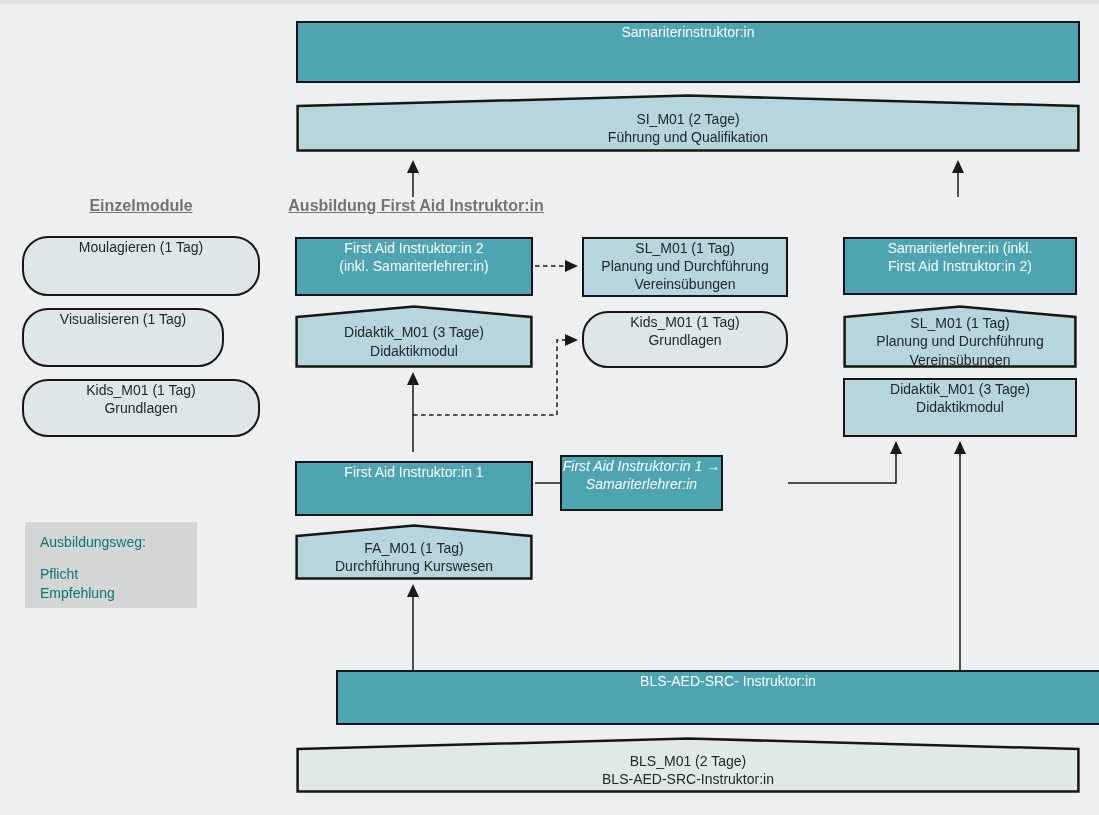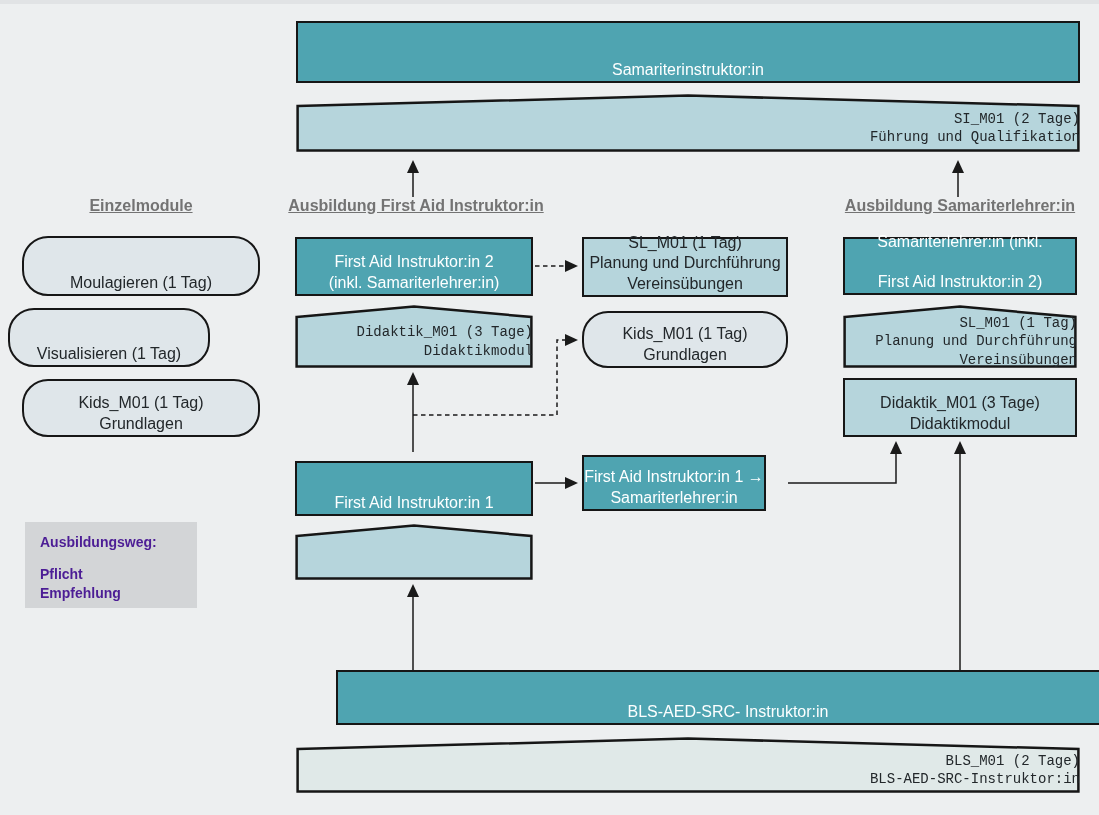--- a/index.html
+++ b/index.html
@@ -3,47 +3,47 @@
 <meta charset="utf-8">
 <style>
   html,body { margin:0; padding:0; background:#edeff0; }
   .canvas {
     position:relative; width:1099px; height:815px; background:var(--background,#edeff0);
     font-family:"Liberation Sans", sans-serif; overflow:hidden;
   }
   .topstrip { position:absolute; left:0; top:0; width:1099px; height:4px; background:#e1e3e5; z-index:0; }
   .box {
     position:absolute; box-sizing:border-box; border:2.5px solid var(--border,#161616);
-    display:flex; flex-direction:column; justify-content:flex-end; align-items:center;
-    text-align:center; font-size:16px; line-height:1.3; color:#22272a; z-index:2;
+    display:flex; flex-direction:column; justify-content:flex-start; align-items:center;
+    text-align:center; font-size:14px; line-height:1.3; color:#22272a; z-index:2;
   }
   .box span { display:block; }
   .teal { background:var(--teal,#4fa4b1); color:#fdffff; }
   .lt   { background:var(--light-teal,#b6d5dc); }
   .pale { background:var(--pale,#dfe6ea);border-radius:26px; }
   .pentagon { position:absolute; z-index:2; }
   .pentagon svg { position:absolute; left:0; top:0; width:100%; height:100%; display:block; }
   .pentagon polygon { fill:var(--light-teal,#b6d5dc); stroke:var(--border,#161616); stroke-width:2.5; }
   .pentagon.pale-p polygon { fill:var(--pale-module,#e0e9e8); }
   .pentagon .ptext {
     position:absolute; left:0; right:0; top:10px; bottom:0;
-    display:flex; flex-direction:column; justify-content:center; align-items:flex-end;
-    text-align:center; font-size:14px; line-height:1.3; color:#22272a;font-family:Liberation Mono, monospace;
+    display:flex; flex-direction:column; justify-content:center; align-items:center;
+    text-align:center; font-size:14px; line-height:1.3; color:#22272a;
   }
   .hdr {
     position:absolute; z-index:2; font-weight:bold; text-decoration:underline;
     font-size:16px; color:#737373; text-align:center; white-space:nowrap;
   }
   #wires { position:absolute; left:0; top:0; z-index:1; }
   #wires path, #wires line { stroke:var(--arrow,#1a1a1a); stroke-width:1.5; fill:none; }
   #wires .dash { stroke-dasharray:4.5,3.5; }
   #wires marker polygon { fill:var(--arrow,#1a1a1a); }
   .legend {
     position:absolute; left:25px; top:522px; width:172px; height:86px;
-    background:var(--legend-bg,#d3d5d7); z-index:2; font-size:14px; color:#4c1d95;font-weight:bold;
+    background:var(--legend-bg,#d3d5d7); z-index:2; font-size:14px; color:#0f766e;
   }
   .legend .ltitle { position:absolute; left:15px; top:12px; }
   .legend .lrow1  { position:absolute; left:15px; top:44px; }
   .legend .lrow2  { position:absolute; left:15px; top:63px; }
 </style>
 </head>
 <body>
 
 <div class="canvas">
   <div class="topstrip"></div>
@@ -85,26 +85,25 @@
         <polygon points="1.6,12 392,1.6 782.4,12 782.4,56.4 1.6,56.4"></polygon>
       </svg>
     <div class="ptext">
       <span>SI_M01 (2 Tage)</span>
       <span>Führung und Qualifikation</span>
     </div>
   </div>
 
   <div class="hdr" style="left:22px;top:197px;width:238px;">Einzelmodule</div>
   <div class="hdr" style="left:285px;top:197px;width:262px;text-align:center;">Ausbildung First Aid Instruktor:in</div>
-  <div class="hdr" style="left:840px;top:197px;width:240px;">Ausbildung Samariterlehrer:in</div>
 
   <div class="box pale" style="left:22px;top:236px;width:238px;height:60px;">
     <span>Moulagieren (1 Tag)</span>
   </div>
-  <div class="box pale" style="left:8px;top:308px;width:202px;height:59px;">
+  <div class="box pale" style="left:22px;top:308px;width:202px;height:59px;">
     <span>Visualisieren (1 Tag)</span>
   </div>
   <div class="box pale" style="left:22px;top:379px;width:238px;height:58px;">
     <span>Kids_M01 (1 Tag)</span>
     <span>Grundlagen</span>
   </div>
 
   <div class="box teal" style="left:295px;top:237px;width:238px;height:59px;">
     <span>First Aid Instruktor:in 2</span>
     <span>(inkl. Samariterlehrer:in)</span>
@@ -123,31 +122,35 @@
     <span>Planung und Durchführung</span>
     <span>Vereinsübungen</span>
   </div>
   <div class="box pale" style="left:582px;top:311px;width:206px;height:57px;">
     <span>Kids_M01 (1 Tag)</span>
     <span>Grundlagen</span>
   </div>
   <div class="box teal" style="left:295px;top:461px;width:238px;height:55px;">
     <span>First Aid Instruktor:in 1</span>
   </div>
-  <div class="box teal" style="left:582px;top:455px;width:184px;height:56px;">
+  <div class="box teal" style="left:560px;top:455px;width:163px;height:56px;font-style:italic;">
     <span>First Aid Instruktor:in 1 →</span>
     <span>Samariterlehrer:in</span>
   </div>
   <div class="pentagon" style="left:295px;top:524px;width:238px;height:56px;">
     <svg viewBox="0 0 238 56">
         <polygon points="1.6,12 119,1.6 236.4,12 236.4,54.4 1.6,54.4"></polygon>
       </svg>
+    <div class="ptext">
+      <span>FA_M01 (1 Tag)</span>
+      <span>Durchführung Kurswesen</span>
+    </div>
   </div>
 
-  <div class="box teal" style="left:843px;top:237px;width:234px;height:58px;gap:19px;">
+  <div class="box teal" style="left:843px;top:237px;width:234px;height:58px;">
     <span>Samariterlehrer:in (inkl.</span>
     <span>First Aid Instruktor:in 2)</span>
   </div>
   <div class="pentagon" style="left:843px;top:305px;width:234px;height:63px;">
     <svg viewBox="0 0 234 63">
         <polygon points="1.6,12 117,1.6 232.4,12 232.4,61.4 1.6,61.4"></polygon>
       </svg>
     <div class="ptext">
       <span>SL_M01 (1 Tag)</span>
       <span>Planung und Durchführung</span>

